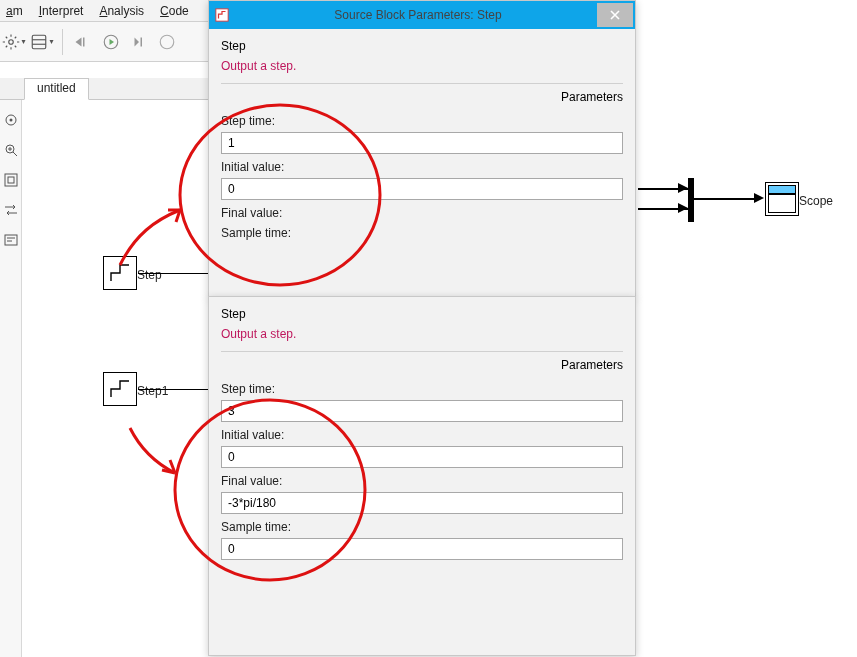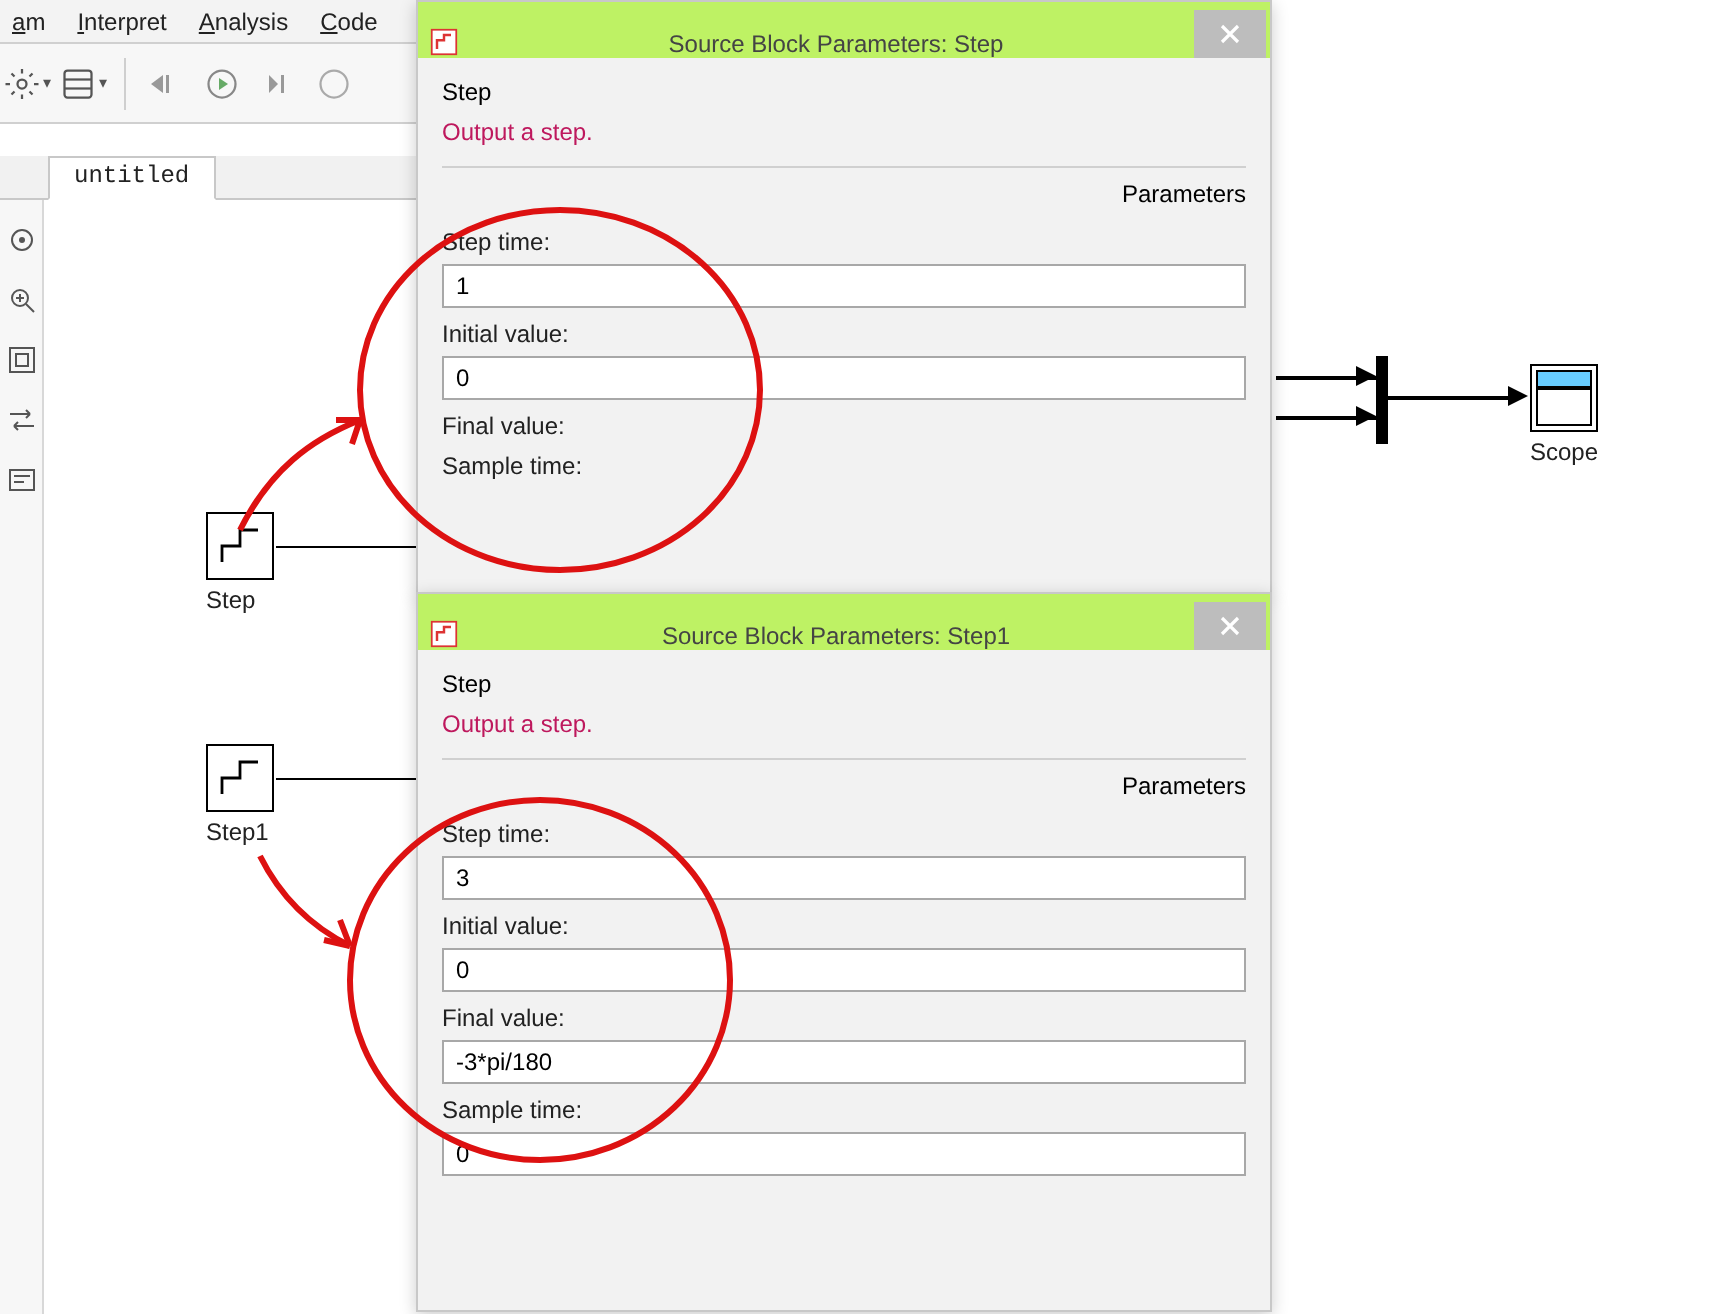--- a/index.html
+++ b/index.html
@@ -9,40 +9,40 @@
   .menubar { position: absolute; left: 0; top: 0; height: 22px; display: flex; align-items: center; gap: 16px; padding-left: 6px; background: #f3f3f3; border-bottom: 1px solid #d0d0d0; width: 210px; }
   .menu-item { text-decoration: underline; text-decoration-color: transparent; cursor: default; }
   .menu-item::first-letter { text-decoration: underline; }
 
   .toolbar { position: absolute; left: 0; top: 22px; height: 40px; width: 210px; background: #f7f7f7; border-bottom: 1px solid #d0d0d0; display:flex; align-items:center; padding-left:2px; gap:4px; }
   .tb-div { width:1px; height:26px; background:#cfcfcf; margin:0 4px; }
   .tb-btn { width:24px; height:24px; display:flex; align-items:center; justify-content:center; color:#555; }
   .tb-btn svg { width:18px; height:18px; fill:none; stroke:#555; stroke-width:1.5; }
 
   .tabstrip { position: absolute; left: 24px; top: 78px; height: 22px; display: flex; }
-  .tab { border: 1px solid #c8c8c8; border-bottom: 1px solid #fff; background: #fff; padding: 2px 12px; border-radius: 0; box-shadow: 0 -1px 0 #fff inset; font-family: Liberation Mono, monospace; }
+  .tab { border: 1px solid #c8c8c8; border-bottom: 1px solid #fff; background: #fff; padding: 2px 12px; border-radius: 0; box-shadow: 0 -1px 0 #fff inset; }
   .tabstrip-bg { position:absolute; left:0; top:78px; height:22px; width:210px; border-bottom:1px solid #c8c8c8; background:#f1f1f1; }
 
   .palette { position: absolute; left: 0; top: 100px; width: 22px; bottom: 0; background: #f7f7f7; border-right: 1px solid #d8d8d8; display:flex; flex-direction:column; align-items:center; gap:14px; padding-top:12px; }
   .palette-icon { width:16px; height:16px; color:#555; }
 
   .canvas { position: absolute; left:22px; top:100px; right:0; bottom:0; background:#fff; }
 
   
-  .sblock { position:absolute; display:flex; flex-direction:column; }
+  .sblock { position:absolute; display:flex; flex-direction:row; align-items:center; }
   .sblock .shape { width:34px; height:34px; border:1px solid #000; background:#fff; display:flex; align-items:center; justify-content:center; }
   .sblock .label { margin-top:3px; font-size:12px; }
 
   
   .wire { position:absolute; background:#000; }
   .arrowhead { position:absolute; width:0; height:0; border-top:5px solid transparent; border-bottom:5px solid transparent; border-left:10px solid #000; }
 
   
   .dialog { position:absolute; background:#f2f2f2; box-shadow: 0 2px 8px rgba(0,0,0,.2); border:1px solid #c8c8c8; width:428px; }
-  .dialog-titlebar { height:28px; background:#bef264; display:flex; align-items:flex-end; padding:0 0 0 6px; }
+  .dialog-titlebar { height:28px; background:#0ea5e9; display:flex; align-items:center; padding:0 0 0 6px; }
   .dialog-titlebar .dlg-icon { width:16px; height:16px; margin-right:8px; display:flex; align-items:center; }
   .dialog-title { flex:1; text-align:center; color:#444; font-size:12px; }
   .dlg-close { width:36px; height:24px; background:#bdbdbd; color:#fff; display:flex; align-items:center; justify-content:center; margin-right:2px; }
   .dialog-body { padding: 10px 12px 6px 12px; }
   .dialog-body .heading { font-size:12px; color:#000; margin-bottom:6px;}
   .dialog-body .desc { font-size:12px; color:#be185d; margin-bottom:10px;}
   .dialog-body .section { font-size:12px; color:#000; margin:4px 0 10px 0; border-top:1px solid #d0d0d0; padding-top:6px;text-align:right;}
   .field-label { font-size:12px; margin-bottom:4px; margin-top:6px; }
   .field-input { width:100%; height:22px; background:#fff; border:1px solid #a8a8a8; padding:2px 6px; font-size:12px; }
   .chk-row { display:flex; align-items:center; gap:6px; margin-top:10px; }
@@ -197,34 +197,20 @@
     <div class="field-label">Step time:</div>
     <input class="field-input" value="1" style="">
     <div class="field-label">Initial value:</div>
     <input class="field-input" value="0" style="">
     <div class="field-label">Final value:</div>
     <div class="field-label">Sample time:</div>
   </div>
 </div>
 
 <div class="dialog" style="left:208px; top:296px; height:360px;">
-  <div class="dialog-titlebar">
-    <span class="dlg-icon">
-      <svg width="14" height="14" viewBox="0 0 16 16">
-          <rect x="1" y="1" width="14" height="14" fill="#fff" stroke="#d33"></rect>
-          <path d="M4 12 L4 7 L8 7 L8 4 L12 4" fill="none" stroke="#d33" stroke-width="1.4"></path>
-        </svg>
-    </span>
-    <span class="dialog-title">Source Block Parameters: Step1</span>
-    <div class="dlg-close">
-      <svg width="10" height="10" viewBox="0 0 10 10">
-          <path d="M1 1L9 9M9 1L1 9" stroke="#fff" stroke-width="1.6"></path>
-        </svg>
-    </div>
-  </div>
   <div class="dialog-body">
     <div class="heading">Step</div>
     <div class="desc">Output a step.</div>
     <div class="section">Parameters</div>
     <div class="field-label">Step time:</div>
     <input class="field-input" value="3" style="">
     <div class="field-label">Initial value:</div>
     <input class="field-input" value="0" style="">
     <div class="field-label">Final value:</div>
     <input class="field-input" value="-3*pi/180" style="">

